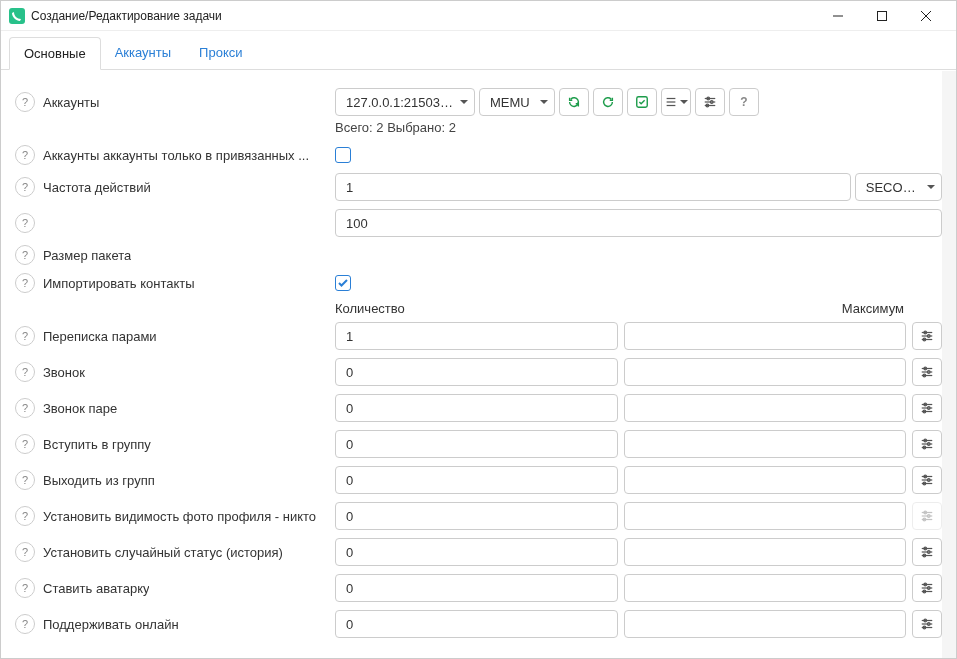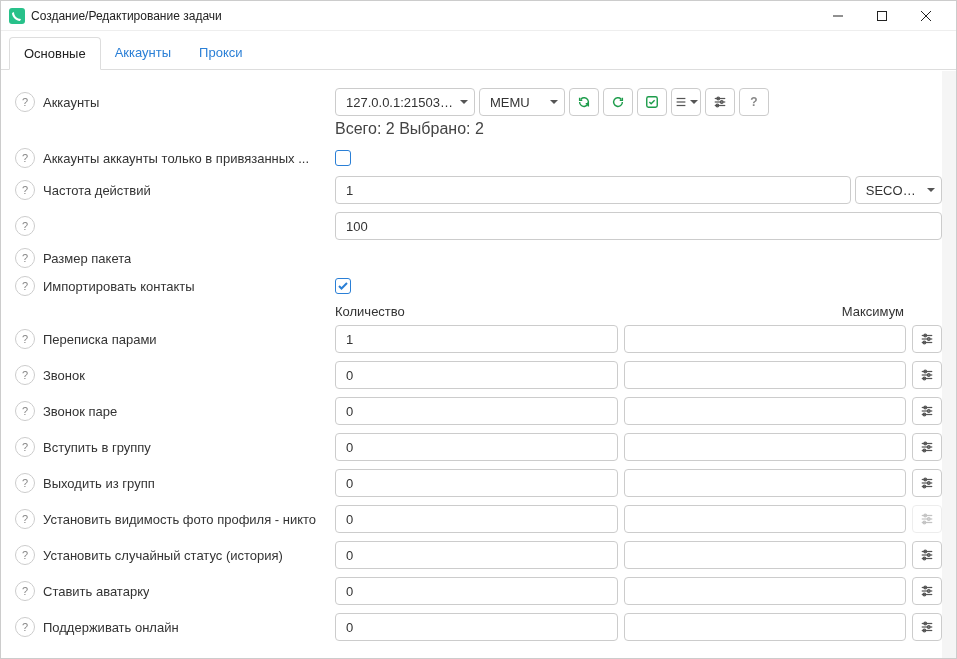--- a/index.html
+++ b/index.html
@@ -24,21 +24,21 @@
   .combo { display: flex; align-items: center; padding: 0 6px 0 10px; cursor: pointer; min-width: 0; }
   .combo .text { flex: 1; white-space: nowrap; overflow: hidden; text-overflow: ellipsis; }
   .caret { width: 0; height: 0; border-left: 4px solid transparent; border-right: 4px solid transparent; border-top: 4px solid #555; margin-left: 6px; }
   .input { padding: 0 10px; width: 100%; }
   .btn-sq { width: 30px; display: flex; align-items: center; justify-content: center; cursor: pointer; }
   .btn-sq svg { width: 14px; height: 14px; }
   .btn-sq.help-sq { color:#888; font-size:12px; font-weight:bold; }
   .checkbox { width: 16px; height: 16px; border: 1.5px solid #2a7fd6; border-radius: 3px; cursor: pointer; display:flex; align-items:center; justify-content:center; }
   .checkbox.checked svg { display:block; }
   .checkbox svg { display:none; width:12px; height:12px; }
-  .sub-line { font-size: 16px; color: #444; padding-left: 334px; margin-top:-4px; margin-bottom:10px; }
+  .sub-line { font-size: 13px; color: #444; padding-left: 334px; margin-top:-4px; margin-bottom:10px; }
   .unit-select { width: 100px; display: flex; align-items: center; padding: 0 6px 0 10px; cursor:pointer; }
   .col-headers { display:flex; padding:0 14px; margin: 6px 0 6px 0; font-size:13px; color:#333; }
   .col-headers .spacer { width:320px; flex-shrink:0; }
   .col-headers .h1 { flex:1; text-align:left; padding-right:4px; }
   .col-headers .h2 { flex:1; text-align:right; padding-right:4px; }
   .col-headers .h3 { width:34px; }
   .action-row .field-col { gap:6px; }
   .action-row .input { flex:1; }
   .settings-btn { width:30px; }
   .footer-btns { display:flex; gap:6px; padding: 8px 14px 14px 334px; }
@@ -87,21 +87,21 @@
   <div class="row">
     <div class="label-col">
       <div class="help-icon">?</div>
       <div class="label">Аккаунты</div>
     </div>
     <div class="field-col">
       <div class="combo" style="width:140px">
         <span class="text">127.0.0.1:21503, ...</span>
         <span class="caret"></span>
       </div>
-      <div class="combo" style="width:86px">
+      <div class="combo" style="width:76px">
         <span class="text">MEMU</span>
         <span class="caret"></span>
       </div>
       <div class="btn-sq">
           <svg viewBox="0 0 16 16">
             <path class="green" d="M3 8a5 5 0 1 0 1.5-3.5M3 3v3h3"></path>
             <path class="green" d="M13 8a5 5 0 0 1-1.5 3.5M13 13v-3h-3"></path>
           </svg>
         </div>
       <div class="btn-sq">

